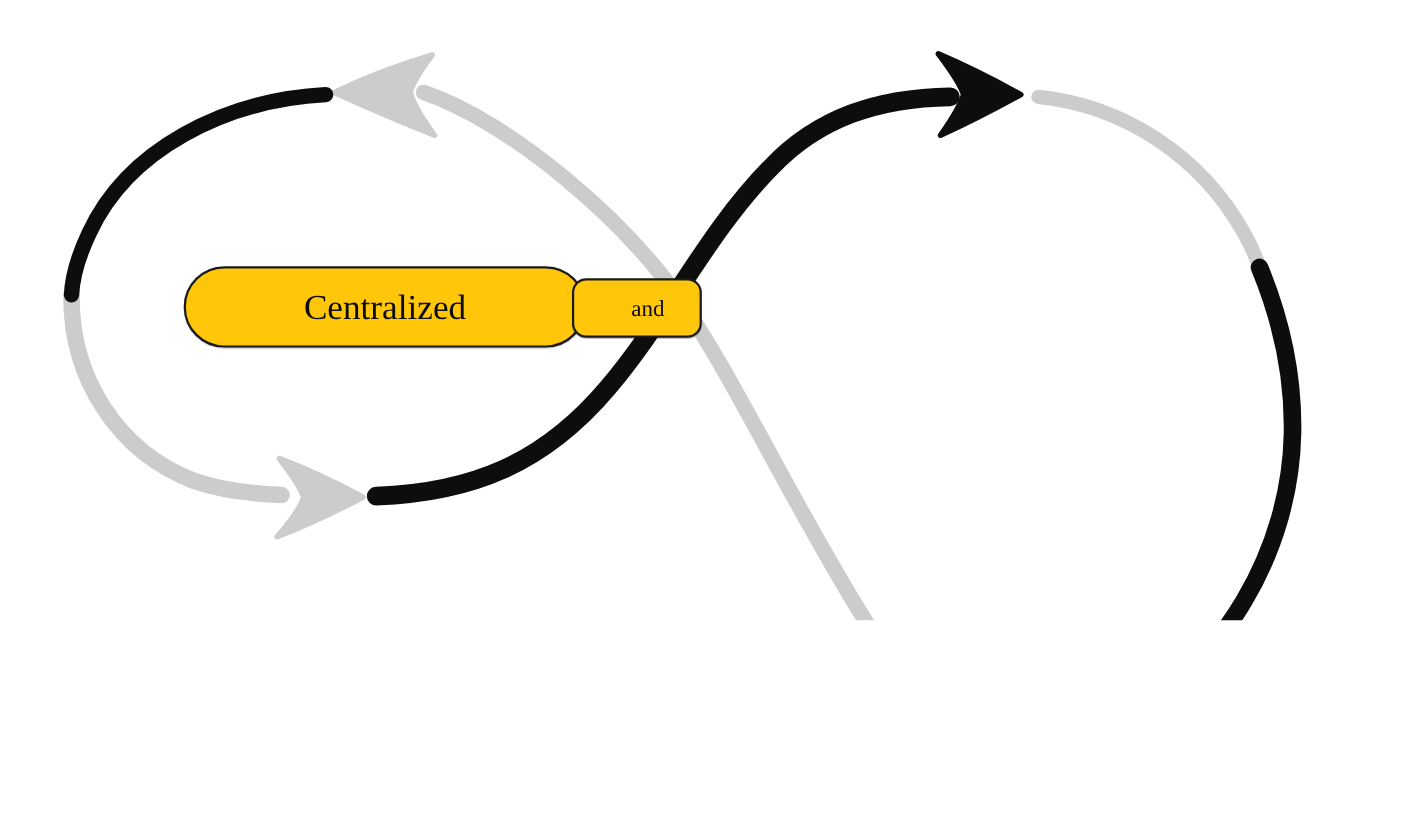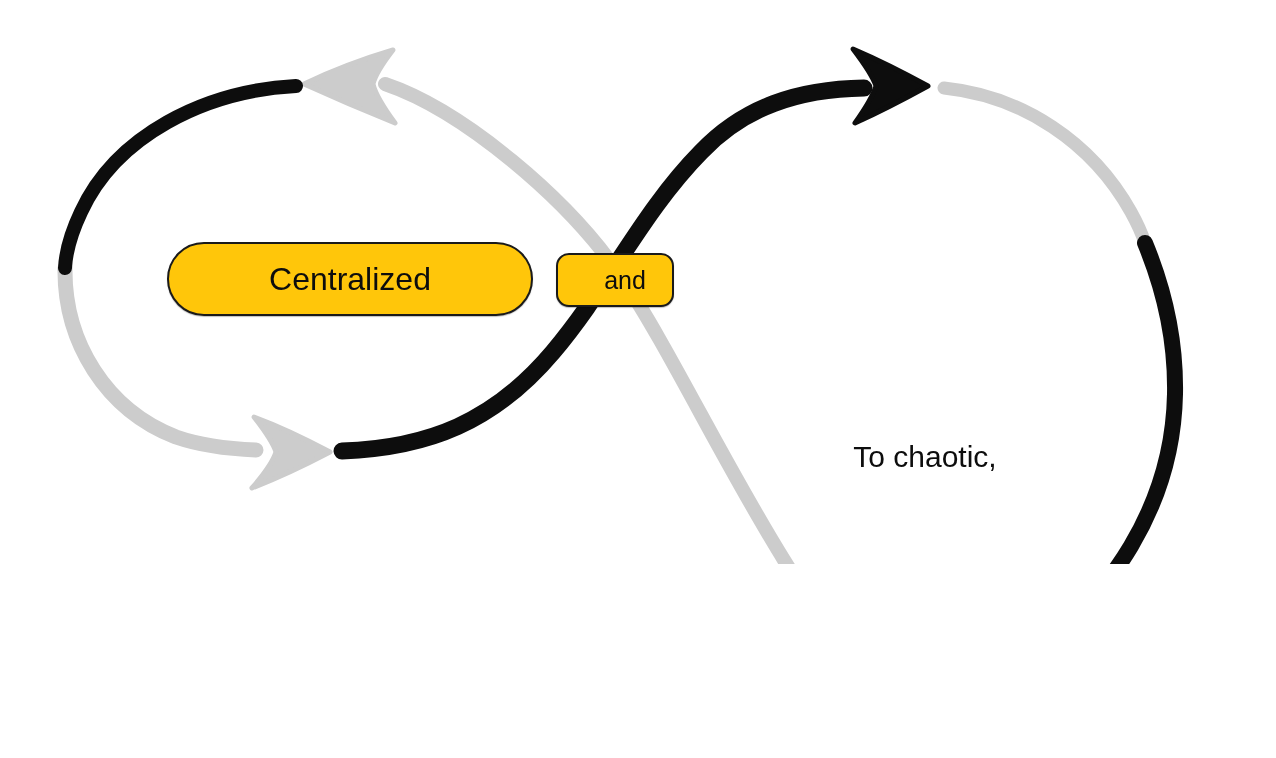--- a/index.html
+++ b/index.html
@@ -9,38 +9,38 @@
     --flow-secondary:#cccccc;
     --background:#ffffff;
     --text:#0d0d0d;
   }
   html,body{margin:0;padding:0;background:var(--background);}
   .stage{
     position:relative;
     width:1276px;height:564px;
     background:var(--background);
     overflow:hidden;
-    font-family:Liberation Sans, sans-serif;
+    font-family:Liberation Serif, serif;
   }
   .loop-svg{position:absolute;left:0;top:0;width:1276px;height:758px;}
   .flow-black{fill:none;stroke:var(--flow-primary);stroke-linecap:round;}
   .flow-gray{fill:none;stroke:var(--flow-secondary);stroke-linecap:round;}
   .head-black{fill:var(--flow-primary);stroke:var(--flow-primary);stroke-width:5;stroke-linejoin:round;stroke-linecap:round;}
   .head-gray{fill:var(--flow-secondary);stroke:var(--flow-secondary);stroke-width:5;stroke-linejoin:round;stroke-linecap:round;}
   .pill{
     position:absolute;
     display:flex;align-items:center;justify-content:center;
     background:var(--node-fill);
     border:2px solid var(--node-border);
     box-sizing:border-box;
     color:var(--text);
     box-shadow:0 1px 1px rgba(0,0,0,0.25);
   }
   .pill-left{left:167px;top:242px;width:366px;height:74px;border-radius:37px;font-size:32px;}
-  .pill-and{left:556px;top:253px;width:118px;height:54px;border-radius:13px;font-size:25px;padding-left:20px;}
+  .pill-and{left:520px;top:253px;width:118px;height:54px;border-radius:13px;font-size:21px;padding-left:20px;}
   .pill-right{left:693px;top:241px;width:369px;height:75px;border-radius:38px;font-size:32px;}
   .annotation{
     position:absolute;left:770px;top:434px;width:310px;
     text-align:center;color:var(--text);
     font-size:30px;line-height:46px;
   }
 </style>
 </head>
 <body>
 
@@ -72,16 +72,15 @@
   <div class="pill pill-left">
     <span>Centralized</span>
   </div>
 
   <div class="pill pill-and">
     <span>and</span>
   </div>
 
 
   <div class="annotation">
-    <div>To chaotic,</div>
   </div>
 
 </div>
 
 </body></html>

